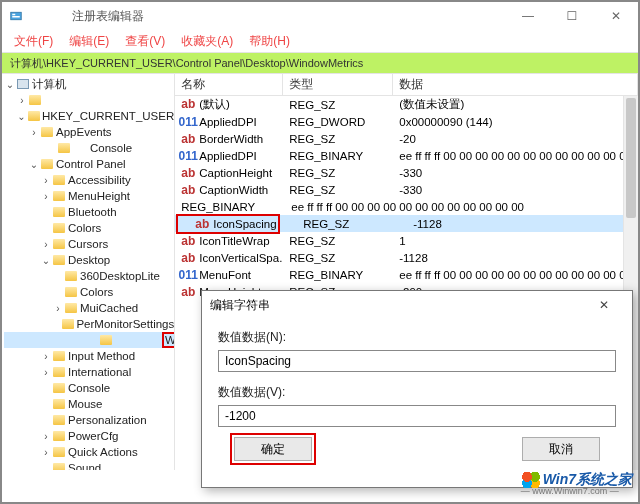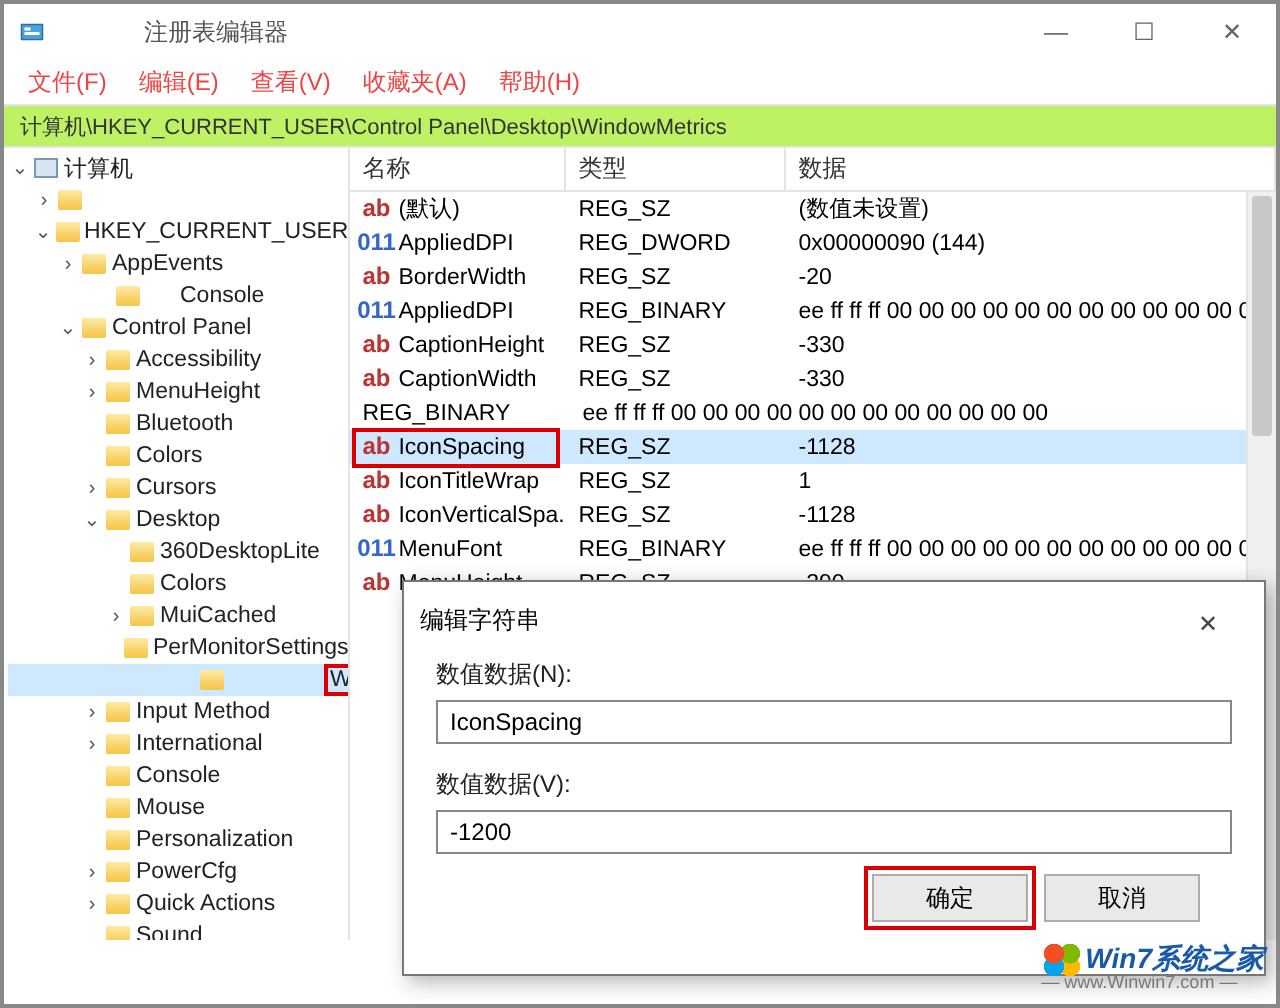--- a/index.html
+++ b/index.html
@@ -25,30 +25,30 @@
 .list { flex: 1; position: relative; font-size: 12px; }
 .list-head { display: flex; height: 22px; border-bottom: 1px solid #e4e4e4; align-items: center; color: #333; font-size: 12px; }
 .list-head > div { padding: 0 6px; border-right: 1px solid #e4e4e4; height: 100%; display:flex; align-items:center; }
 .col-name { width: 108px; }
 .col-type { width: 110px; }
 .col-data { flex: 1; }
 .row { display: flex; height: 17px; align-items: center; font-size: 11.5px; }
 .row > div { padding: 0 6px; overflow: hidden; white-space: nowrap; }
 .vicon { width: 14px; height: 12px; display:inline-flex; align-items:center; justify-content:center; margin-right: 4px; font-size: 12px; color:#b33; font-weight:bold; }
 .vicon.bin { color:#36c; }
-.row.sel { background: #cde8ff; }
+.row.sel { background: #cde8ff; padding-left: 14px; }
 .row.sel .col-name-cell { position: relative; }
 .hi2 { border: 2px solid #d00; position:absolute; }
 .dialog { position: absolute; left: 199px; top: 288px; width: 432px; height: 198px; background: #fff; border: 1px solid #777; box-shadow: 3px 3px 10px rgba(0,0,0,.3); z-index: 30; }
-.dlg-title { height: 28px; display:flex; align-items:flex-end; padding: 0 8px; font-size: 12px; }
+.dlg-title { height: 28px; display:flex; align-items:center; padding: 0 8px; font-size: 12px; }
 .dlg-close { margin-left:auto; width:40px; text-align:center; color:#444; }
 .dlg-body { padding: 6px 16px; font-size: 12px; }
 .dlg-body label { display:block; margin-top: 4px; color:#222; }
 .dlg-body .fld { width: 100%; height: 22px; border: 1px solid #888; padding: 2px 6px; font-size: 12px; margin-top: 4px; }
-.dlg-btns { display:flex; gap: 8px; justify-content:flex-end; padding: 10px 16px 0; }
+.dlg-btns { display:flex; gap: 8px; justify-content:space-between; padding: 10px 16px 0; }
 .dlg-btns button { width: 78px; height: 24px; font-size: 12px; background: #e9e9e9; border: 1px solid #adadad; }
 .dlg-btns .ok { outline: 2px solid #d00; outline-offset: 2px; }
 .wm { position:absolute; right:6px; bottom:6px; font-size:14px; font-style:italic; font-weight:bold; z-index:50; color:#1859a8; }
 .wm small{ font-size:9px; color:#777; display:block; margin-top:-3px; font-style:normal; font-weight:normal;}
 .wmflag{ display:inline-block; width:20px; height:16px; background:
   radial-gradient(circle at 30% 30%, #f25022 0 5px, transparent 5px),
   radial-gradient(circle at 70% 30%, #7fba00 0 5px, transparent 5px),
   radial-gradient(circle at 30% 70%, #00a4ef 0 5px, transparent 5px),
   radial-gradient(circle at 70% 70%, #ffb900 0 5px, transparent 5px);
   vertical-align:middle; margin-right:2px;}

